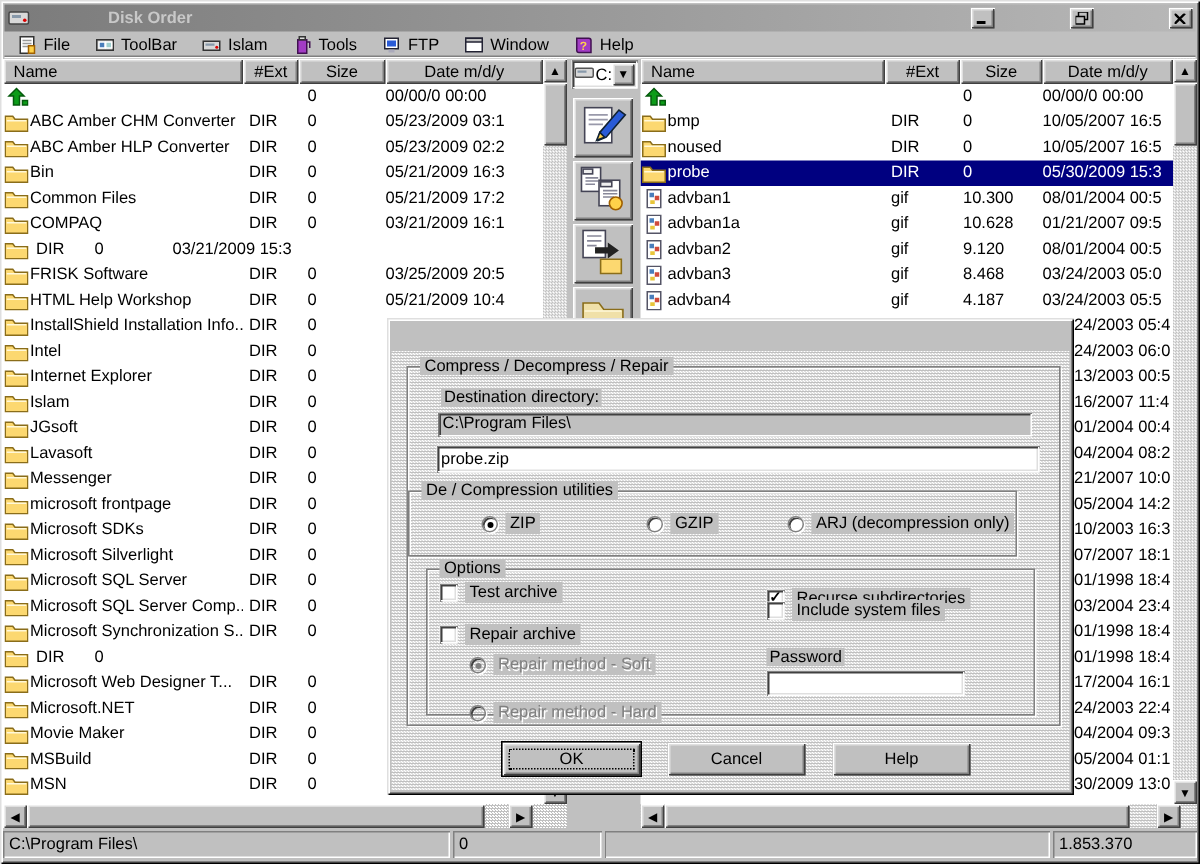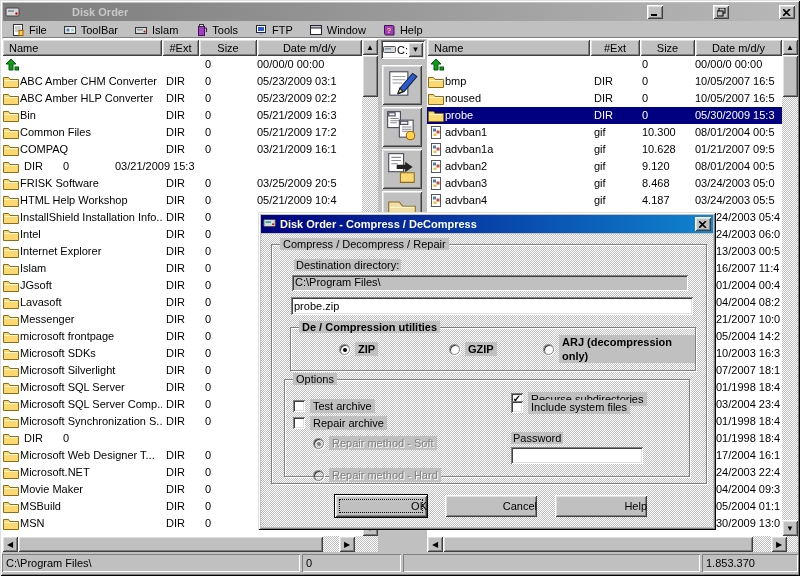--- a/index.html
+++ b/index.html
@@ -93,21 +93,21 @@
   .rb{width:11px;height:11px;border-radius:50%;background:#fff;flex:none;box-sizing:border-box;
         border:1px solid #808080;box-shadow:inset 1px 1px 0 #404040,1px 1px 0 #fff;position:relative;}
   .rb.on::after{content:"";position:absolute;left:3px;top:3px;width:4px;height:4px;border-radius:50%;background:#000;}
   .dis .rb{background:transparent;}
   .dis .rb.on::after{background:#808080;}
   .cb{width:12px;height:12px;background:#fff;flex:none;box-sizing:border-box;text-align:center;line-height:11px;
         font-size:10px;font-weight:bold;
         box-shadow:inset 1px 1px 0 #808080,inset -1px -1px 0 #fff,inset 2px 2px 0 #404040,inset -2px -2px 0 #dfdfdf;}
   .ctl-label{background:#c0c0c0;padding:0 3px;line-height:14px;}
   .dis .ctl-label{color:#808080;text-shadow:1px 1px 0 #fff;}
-  .btn{position:absolute;height:22px;width:92px;background:#c0c0c0;text-align:right;line-height:22px;
+  .btn{position:absolute;height:22px;width:92px;background:#c0c0c0;text-align:center;line-height:22px;
         box-shadow:inset 1px 1px 0 #fff,inset -1px -1px 0 #404040,inset 2px 2px 0 #dfdfdf,inset -2px -2px 0 #808080;}
   .btn.default{outline:1px solid #000;}
   .btn.default::after{content:"";position:absolute;inset:4px;border:1px dotted #000;}
 </style>
 </head>
 <body>
 
 <div class="win">
 
   <div class="titlebar">
@@ -880,64 +880,51 @@
   </div>
 
   <div class="statusbar">
     <span class="stbox" style="left:0;width:298px;">C:\Program Files\</span>
     <span class="stbox" style="left:300px;width:99px;">0</span>
     <span class="stbox" style="left:401px;width:297px;"></span>
     <span class="stbox" style="left:700px;width:96px;">1.853.370</span>
   </div>
 
   <div id="dialog">
-    <div class="dtitle">
-      <span><svg width="14" height="14" viewBox="0 0 16 16">
-            <rect x="1" y="4" width="13" height="8" rx="1" fill="#d8d8d8" stroke="#444"></rect>
-            <rect x="3" y="6" width="6" height="2" fill="#2aa"></rect>
-            <circle cx="11.5" cy="9.5" r="1.2" fill="#d00"></circle>
-          </svg></span>
-      <span class="t-text">Disk Order - Compress / DeCompress</span>
-      <span class="tbtn">
-          <svg width="8" height="7">
-            <path d="M0 0 L7 7 M7 0 L0 7" stroke="#000" stroke-width="1.6"></path>
-          </svg>
-        </span>
-    </div>
     <div class="body">
 
       <div class="grp" style="left:10px;top:10px;width:434px;height:238px;">
         <span class="glabel">Compress / Decompress / Repair</span>
 
         <span class="flatlabel" style="position:absolute;left:22px;top:14px;text-align:center;">Destination directory:</span>
         <span class="sunkgray" style="left:20px;top:30px;width:396px;height:16px;">C:\Program Files\</span>
         <input class="txtinput" style="left: 19px; top: 52px; width: 402px; height: 18px;" value="probe.zip">
 
-        <div class="grp" style="left:18px;top:82px;width:404px;height:42px;font-weight:bold;">
+        <div class="grp" style="left:0;top:82px;width:404px;height:42px;">
           <span class="glabel">De / Compression utilities</span>
           <div id="util-radios">
               <label class="radio" style="left:48px;top:14px;">
                 <span class="rb on"></span>
                 <span class="ctl-label">ZIP</span>
               </label>
               <label class="radio" style="left:158px;top:14px;">
                 <span class="rb"></span>
                 <span class="ctl-label">GZIP</span>
               </label>
               <label class="radio" style="left:252px;top:14px;">
                 <span class="rb"></span>
                 <span class="ctl-label">ARJ (decompression only)</span>
               </label>
             </div>
         </div>
 
         <div class="grp" style="left:12px;top:134px;width:404px;height:96px;">
           <span class="glabel">Options</span>
           <div id="opt-left">
-              <label class="check" style="left:8px;top:19px;">
+              <label class="check" style="left:8px;top:8px;">
                 <span class="cb"></span>
                 <span class="ctl-label">Test archive</span>
               </label>
               <label class="check" style="left:8px;top:36px;">
                 <span class="cb"></span>
                 <span class="ctl-label">Repair archive</span>
               </label>
               <label class="radio dis" style="left:28px;top:56px;">
                 <span class="rb on"></span>
                 <span class="ctl-label">Repair method - Soft</span>

